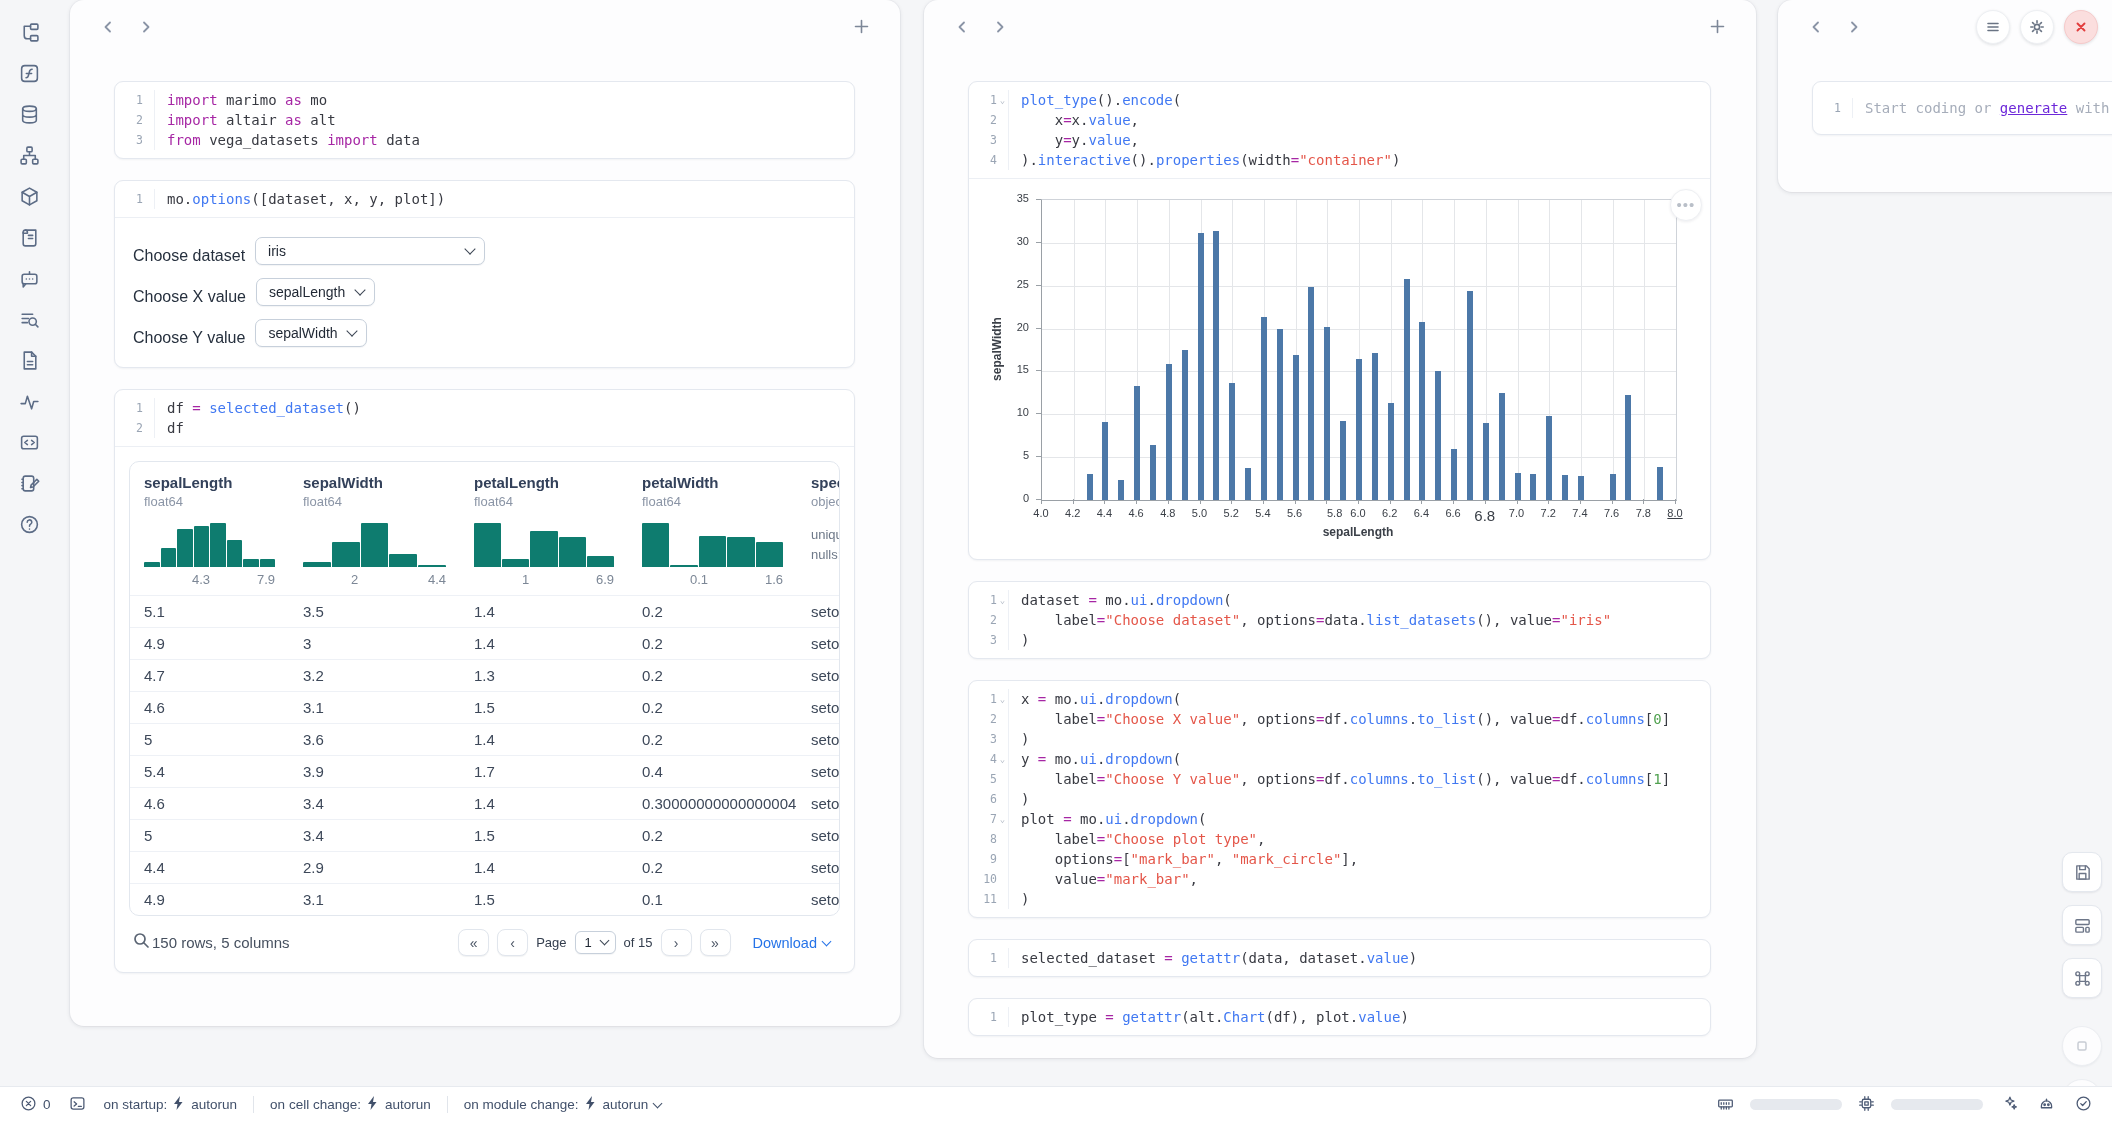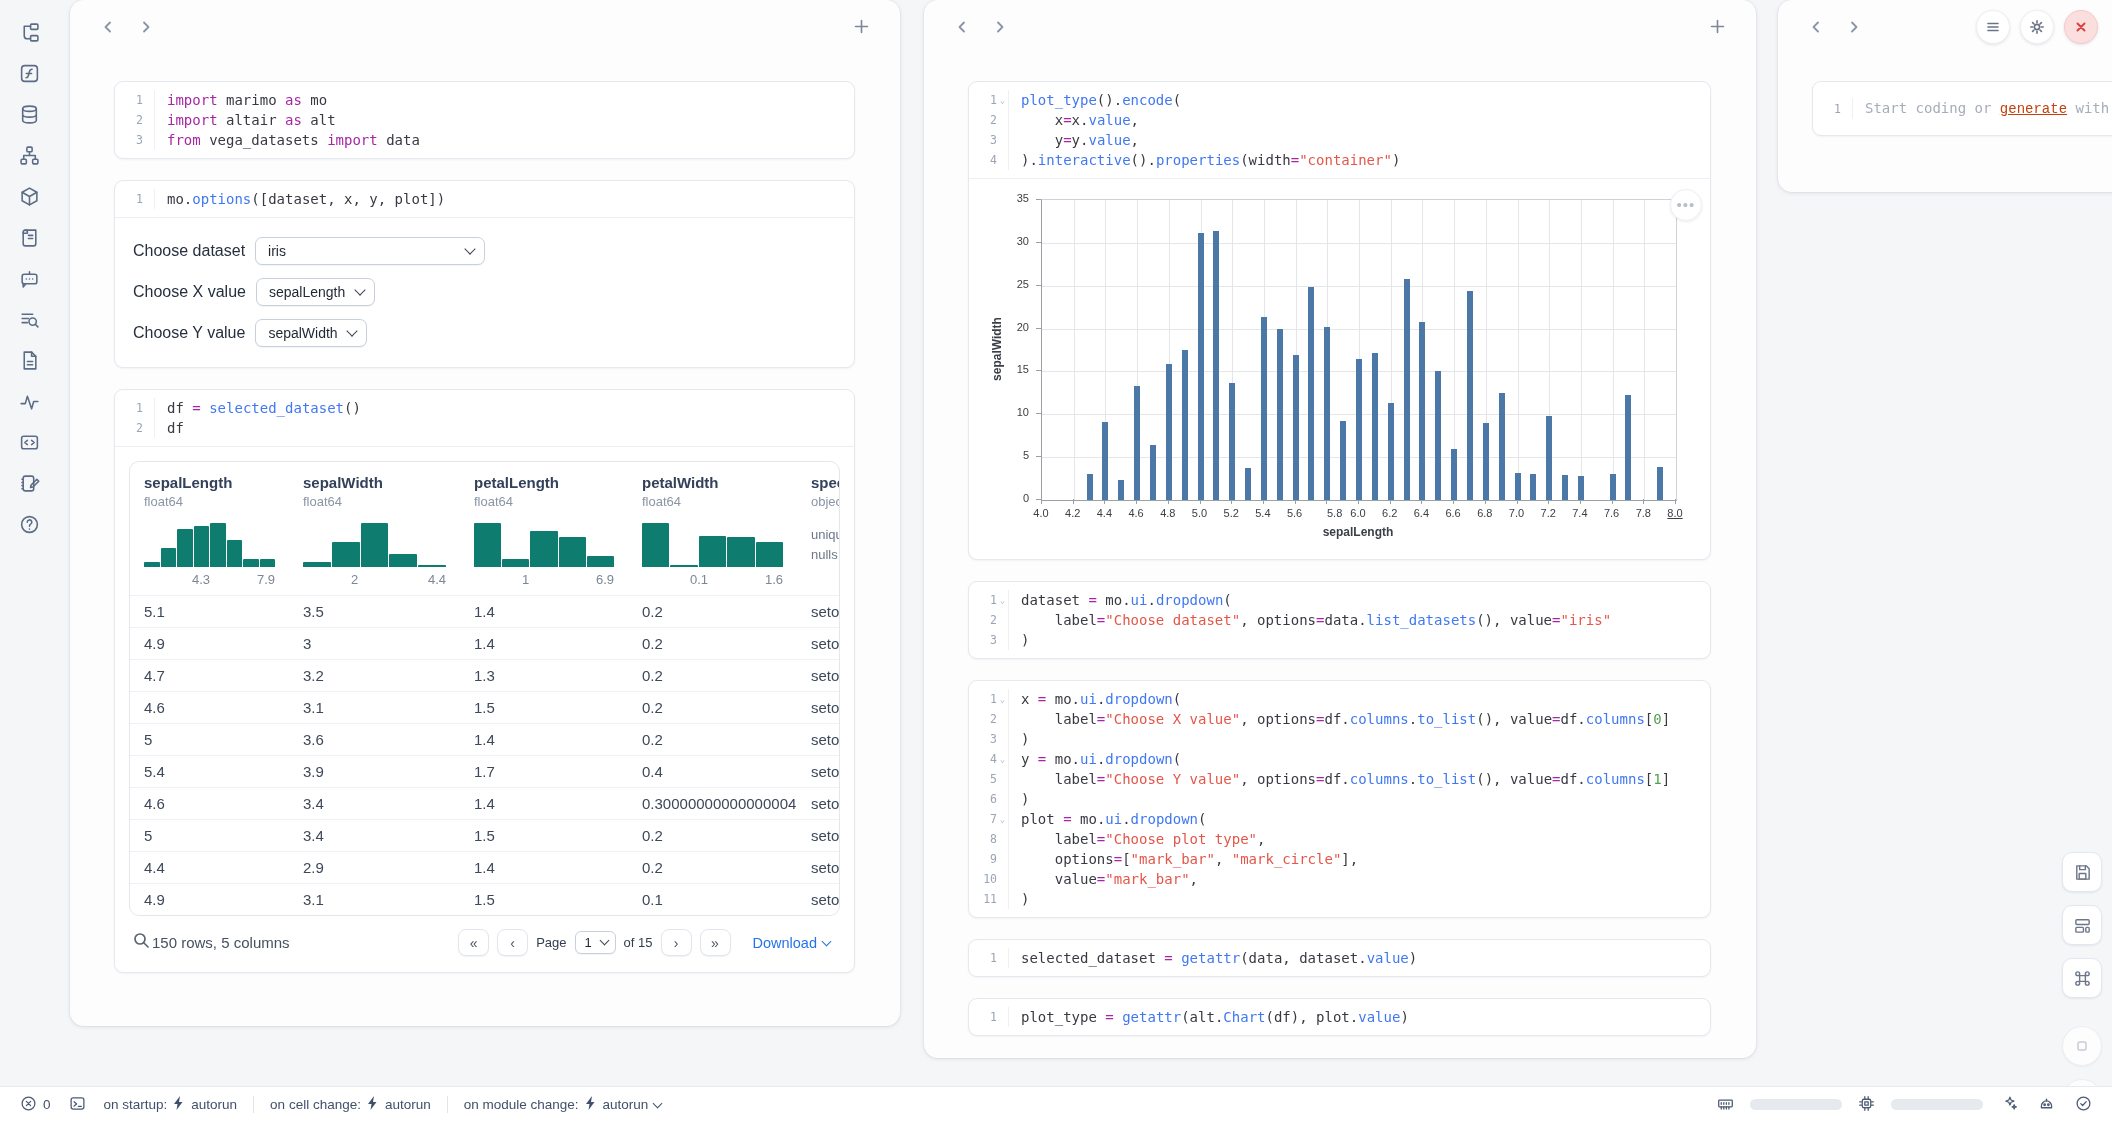--- a/index.html
+++ b/index.html
@@ -30,25 +30,25 @@
   .cell{background:#fff;border:1px solid #e4e8ef;border-radius:9px;box-shadow:0 1px 2px rgba(20,30,50,.05);
     margin-bottom:21px;overflow:hidden;}
   .code{padding:8px 0;font-family:"DejaVu Sans Mono",monospace;font-size:14px;line-height:20px;}
   .cl{display:flex;}
   .ln{flex:none;width:40px;display:flex;justify-content:flex-end;color:#9aa5b4;font-size:11.5px;
     border-right:1px solid #edf0f5;box-sizing:border-box;align-items:center;}
   .lnum{display:block;}
   .fold{width:11px;font-size:9px;color:#b4bcc8;text-align:center;}
   .cd{padding-left:12px;white-space:pre;color:#383a42;}
   .tk-k{color:#a626a4;} .tk-b{color:#4078f2;} .tk-s{color:#e45649;} .tk-g{color:#50a14f;} .tk-o{color:#a626a4;}
-  .tk-ph{color:#a6adba;} .tk-phu{color:#c2410c;text-decoration:underline;font-family:Liberation Mono, monospace;}
+  .tk-ph{color:#a6adba;} .tk-phu{color:#6d28d9;text-decoration:underline;}
   .out{border-top:1px solid #eceff4;padding:14px;position:relative;}
 
   
-  .ctl{display:flex;align-items:center;gap:10px;margin:5px 0 13px 4px;}
+  .ctl{display:flex;align-items:flex-end;gap:10px;margin:5px 0 13px 4px;}
   .ctl:last-child{margin-bottom:6px;}
   .ctl-label{font-size:16px;color:#26303e;}
   .sel{position:relative;display:inline-block;}
   .sel select{appearance:none;-webkit-appearance:none;border:1px solid #c7d0db;border-radius:7px;background:#fff;
     font-family:"Liberation Sans",sans-serif;font-size:14px;color:#1f2733;padding:5px 28px 5px 12px;
     box-shadow:0 1px 1px rgba(20,30,50,.05);}
   .sel.wide select{width:230px;}
   .car{position:absolute;right:11px;top:50%;width:7px;height:7px;margin-top:-6px;pointer-events:none;
     border-right:1.6px solid #3c4654;border-bottom:1.6px solid #3c4654;transform:rotate(45deg);display:block;}
 
@@ -565,21 +565,21 @@
               <div style="position: absolute; left: 327.3px; top: 314px; width: 32px; text-align: right; font-size: 11px; color: rgb(59, 64, 72);">5.8</div>
               <div style="position: absolute; left: 375px; top: 306px; width: 1px; height: 5px; background: rgb(154, 160, 166);"></div>
               <div style="position: absolute; left: 359px; top: 314px; width: 32px; text-align: center; font-size: 11px; color: rgb(59, 64, 72);">6.0</div>
               <div style="position: absolute; left: 406.7px; top: 306px; width: 1px; height: 5px; background: rgb(154, 160, 166);"></div>
               <div style="position: absolute; left: 390.7px; top: 314px; width: 32px; text-align: center; font-size: 11px; color: rgb(59, 64, 72);">6.2</div>
               <div style="position: absolute; left: 438.4px; top: 306px; width: 1px; height: 5px; background: rgb(154, 160, 166);"></div>
               <div style="position: absolute; left: 422.4px; top: 314px; width: 32px; text-align: center; font-size: 11px; color: rgb(59, 64, 72);">6.4</div>
               <div style="position: absolute; left: 470.1px; top: 306px; width: 1px; height: 5px; background: rgb(154, 160, 166);"></div>
               <div style="position: absolute; left: 454.1px; top: 314px; width: 32px; text-align: center; font-size: 11px; color: rgb(59, 64, 72);">6.6</div>
               <div style="position: absolute; left: 501.8px; top: 306px; width: 1px; height: 5px; background: rgb(154, 160, 166);"></div>
-              <div style="position: absolute; left: 485.8px; top: 314px; width: 32px; text-align: center; font-size: 11px; color: rgb(59, 64, 72);">6.8</div>
+              <div style="position: absolute; left: 485.8px; top: 314px; width: 32px; text-align: center; font-size: 15px; color: rgb(59, 64, 72);">6.8</div>
               <div style="position: absolute; left: 533.5px; top: 306px; width: 1px; height: 5px; background: rgb(154, 160, 166);"></div>
               <div style="position: absolute; left: 517.5px; top: 314px; width: 32px; text-align: center; font-size: 11px; color: rgb(59, 64, 72);">7.0</div>
               <div style="position: absolute; left: 565.2px; top: 306px; width: 1px; height: 5px; background: rgb(154, 160, 166);"></div>
               <div style="position: absolute; left: 549.2px; top: 314px; width: 32px; text-align: center; font-size: 11px; color: rgb(59, 64, 72);">7.2</div>
               <div style="position: absolute; left: 596.9px; top: 306px; width: 1px; height: 5px; background: rgb(154, 160, 166);"></div>
               <div style="position: absolute; left: 580.9px; top: 314px; width: 32px; text-align: center; font-size: 11px; color: rgb(59, 64, 72);">7.4</div>
               <div style="position: absolute; left: 628.6px; top: 306px; width: 1px; height: 5px; background: rgb(154, 160, 166);"></div>
               <div style="position: absolute; left: 612.6px; top: 314px; width: 32px; text-align: center; font-size: 11px; color: rgb(59, 64, 72);">7.6</div>
               <div style="position: absolute; left: 660.3px; top: 306px; width: 1px; height: 5px; background: rgb(154, 160, 166);"></div>
               <div style="position: absolute; left: 644.3px; top: 314px; width: 32px; text-align: center; font-size: 11px; color: rgb(59, 64, 72);">7.8</div>

